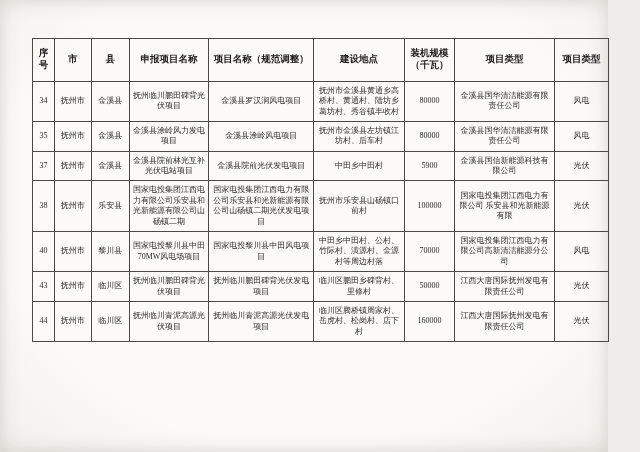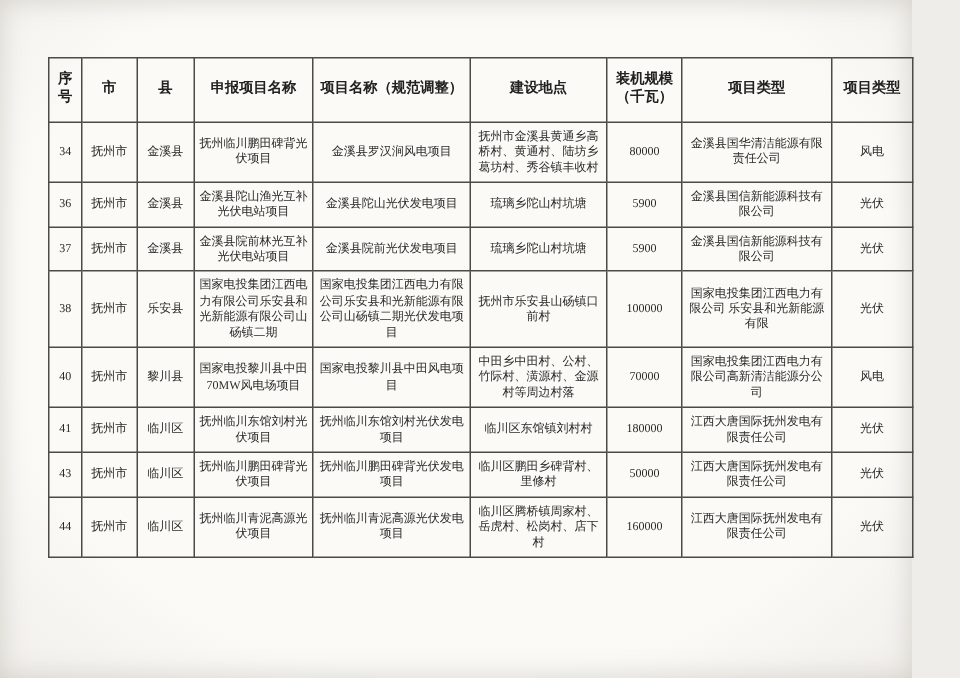--- a/index.html
+++ b/index.html
@@ -97,37 +97,37 @@
     <td>抚州市</td>
     <td>金溪县</td>
     <td>抚州临川鹏田碑背光伏项目</td>
     <td>金溪县罗汉涧风电项目</td>
     <td>抚州市金溪县黄通乡高桥村、黄通村、陆坊乡葛坊村、秀谷镇丰收村</td>
     <td class="num">80000</td>
     <td>金溪县国华清洁能源有限责任公司</td>
     <td>风电</td>
   </tr>
           <tr>
-    <td class="num">36</td>
+    <td class="num">35</td>
     <td>抚州市</td>
     <td>金溪县</td>
-    <td>金溪县陀山渔光互补光伏电站项目</td>
-    <td>金溪县陀山光伏发电项目</td>
-    <td>琉璃乡陀山村坑塘</td>
-    <td class="num">5900</td>
-    <td>金溪县国信新能源科技有限公司</td>
-    <td>光伏</td>
+    <td>金溪县涂岭风力发电项目</td>
+    <td>金溪县涂岭风电项目</td>
+    <td>抚州市金溪县左坊镇江坊村、后车村</td>
+    <td class="num">80000</td>
+    <td>金溪县国华清洁能源有限责任公司</td>
+    <td>风电</td>
   </tr>
           <tr>
     <td class="num">37</td>
     <td>抚州市</td>
     <td>金溪县</td>
     <td>金溪县院前林光互补光伏电站项目</td>
     <td>金溪县院前光伏发电项目</td>
-    <td>琉璃乡陀山村坑塘</td>
+    <td>中田乡中田村</td>
     <td class="num">5900</td>
     <td>金溪县国信新能源科技有限公司</td>
     <td>光伏</td>
   </tr>
           <tr>
     <td class="num">38</td>
     <td>抚州市</td>
     <td>乐安县</td>
     <td>国家电投集团江西电力有限公司乐安县和光新能源有限公司山砀镇二期</td>
     <td>国家电投集团江西电力有限公司乐安县和光新能源有限公司山砀镇二期光伏发电项目</td>
@@ -139,31 +139,20 @@
           <tr>
     <td class="num">40</td>
     <td>抚州市</td>
     <td>黎川县</td>
     <td>国家电投黎川县中田70MW风电场项目</td>
     <td>国家电投黎川县中田风电项目</td>
     <td>中田乡中田村、公村、竹际村、潢源村、金源村等周边村落</td>
     <td class="num">70000</td>
     <td>国家电投集团江西电力有限公司高新清洁能源分公司</td>
     <td>风电</td>
-  </tr>
-          <tr>
-    <td class="num">41</td>
-    <td>抚州市</td>
-    <td>临川区</td>
-    <td>抚州临川东馆刘村光伏项目</td>
-    <td>抚州临川东馆刘村光伏发电项目</td>
-    <td>临川区东馆镇刘村村</td>
-    <td class="num">180000</td>
-    <td>江西大唐国际抚州发电有限责任公司</td>
-    <td>光伏</td>
   </tr>
           <tr>
     <td class="num">43</td>
     <td>抚州市</td>
     <td>临川区</td>
     <td>抚州临川鹏田碑背光伏项目</td>
     <td>抚州临川鹏田碑背光伏发电项目</td>
     <td>临川区鹏田乡碑背村、里修村</td>
     <td class="num">50000</td>
     <td>江西大唐国际抚州发电有限责任公司</td>

